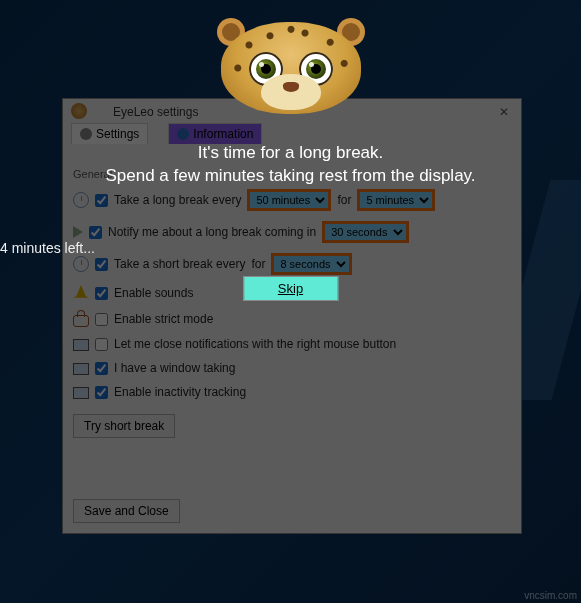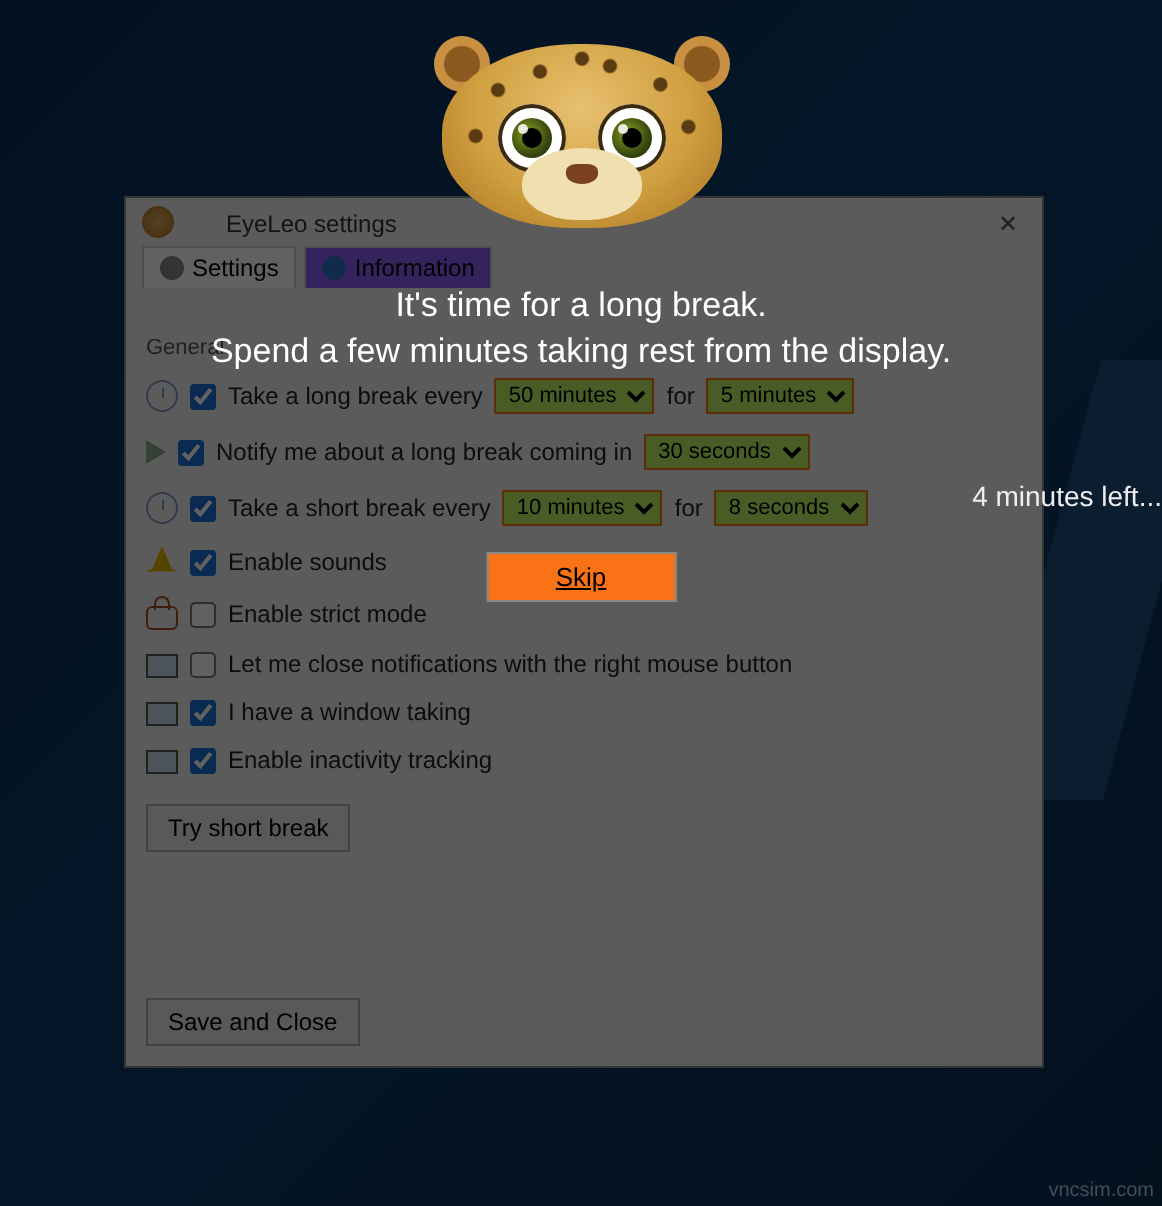--- a/index.html
+++ b/index.html
@@ -10,47 +10,47 @@
   .overlay { position:absolute; inset:0; background: rgba(0,0,0,0.62); }
 
   .settings-window {
     position: absolute; left: 62px; top: 98px; width: 460px; height: 436px;
     background: #f0f0f0; border: 1px solid #888;
     display:flex; flex-direction:column;
   }
   .titlebar { display:flex; align-items:flex-end; padding:4px 8px; font-size:12px; color:#333;gap:20px; }
   .titlebar .ico { width:16px; height:16px; margin-right:6px; border-radius:50%; background: radial-gradient(circle,#e0b060,#b07020); }
   .close { margin-left:auto; width:18px; text-align:center; cursor:pointer; color:#555; }
-  .tabs { display:flex; gap:4px; padding:0 8px 4px; font-size:12px; }
+  .tabs { display:flex; gap:20px; padding:0 8px 4px; font-size:12px; }
   .tab { display:flex; align-items:center; gap:4px; padding:3px 8px; border:1px solid #ccc; background:#8b5cf6; border-bottom:none; }
   .tab.active { background:#fff; }
   .tab .dot { width:12px; height:12px; border-radius:50%; }
   .tab .dot.gear { background:#888; }
   .tab .dot.info { background:#2a72c4; }
   .group-label { font-size:11px; color:#555; padding:0 10px;margin-top:20px; }
   .body { flex:1; padding:4px 6px 10px; font-size:12px; color:#222; }
   .row { display:flex; align-items:center; gap:6px; padding:5px 4px; }
   .row .ricon { width:16px; height:16px; display:inline-block; }
   .ricon.clock { border:1.5px solid #7a9ac0; border-radius:50%; position:relative; }
   .ricon.clock::after { content:""; position:absolute; left:50%; top:20%; width:1px; height:40%; background:#7a9ac0;}
   .ricon.bell { background:#e0b000; clip-path: polygon(50% 0,80% 70%,100% 80%,0 80%,20% 70%); }
   .ricon.lock { border:1.5px solid #a05020; border-radius:3px; height:12px; margin-top:4px; position:relative;}
   .ricon.lock::before{content:"";position:absolute;top:-6px;left:3px;width:6px;height:6px;border:1.5px solid #a05020;border-bottom:none;border-radius:4px 4px 0 0;}
   .ricon.screen { border:1.5px solid #555; background:#cde; width:16px; height:12px; margin-top:2px;}
   .ricon.arrow { width:0;height:0;border-top:6px solid transparent;border-bottom:6px solid transparent;border-left:10px solid #8a8;}
   input[type=checkbox] { width:13px; height:13px; accent-color:#1a6fd6; margin:0; }
-  select { font-size:11px; border:1px solid #f97316; background:#bef264; padding:1px 2px; }
+  select { font-size:11px; border:3px solid #f97316; background:#7dd3fc; padding:1px 2px; }
   .btn { font-size:12px; padding:4px 10px; background:#e9e9e9; border:1px solid #adadad; cursor:pointer; }
   .btnrow { display:flex; gap:24px; padding:10px 4px 0; }
   .footer { padding:10px; }
 
   
   .break-msg { position:absolute; left:0; right:0; top:142px; text-align:center; color:#fff; font-size:17px; line-height:1.35; }
-  .countdown { position:absolute; left:0; right:0; top:240px; text-align:right; color:#eee; font-size:14px; }
-  .skip-btn { position:absolute; left:50%; top:276px; transform:translateX(-50%); background:#f97316; border:1px solid #888; padding:4px 34px; font-size:13px; cursor:pointer;text-decoration:underline; }
+  .countdown { position:absolute; left:0; right:0; top:240px; text-align:left; color:#eee; font-size:14px; }
+  .skip-btn { position:absolute; left:50%; top:276px; transform:translateX(-50%); background:#5eead4; border:1px solid #888; padding:4px 34px; font-size:13px; cursor:pointer;text-decoration:underline; }
 
   
   .mascot { position:absolute; left:50%; top:22px; transform:translateX(-50%); width:140px; height:92px; }
   .mascot .head { position:absolute; inset:0; border-radius:48% 48% 46% 46%; background: radial-gradient(ellipse at 50% 35%, #e8c070 0%, #d0a040 55%, #a87020 100%); overflow:hidden; }
   .spots { position:absolute; inset:0; background:
     radial-gradient(circle at 20% 25%,#5a3a10 3px,transparent 4px),
     radial-gradient(circle at 35% 15%,#5a3a10 3px,transparent 4px),
     radial-gradient(circle at 60% 12%,#5a3a10 3px,transparent 4px),
     radial-gradient(circle at 78% 22%,#5a3a10 3px,transparent 4px),
     radial-gradient(circle at 88% 45%,#5a3a10 3px,transparent 4px),
@@ -106,21 +106,20 @@
       <span class="ricon arrow"></span>
       <input type="checkbox" checked="" style="">
       <span>Notify me about a long break coming in</span>
       <select><option>30 seconds</option></select>
     </div>
 
     <div class="row">
       <span class="ricon clock"></span>
       <input type="checkbox" checked="" style="">
       <span>Take a short break every</span>
-      <select><option>10 minutes</option></select>
       <span>for</span>
       <select><option>8 seconds</option></select>
     </div>
 
     <div class="row">
       <span class="ricon bell"></span>
       <input type="checkbox" checked="" style="">
       <span>Enable sounds</span>
     </div>
 

